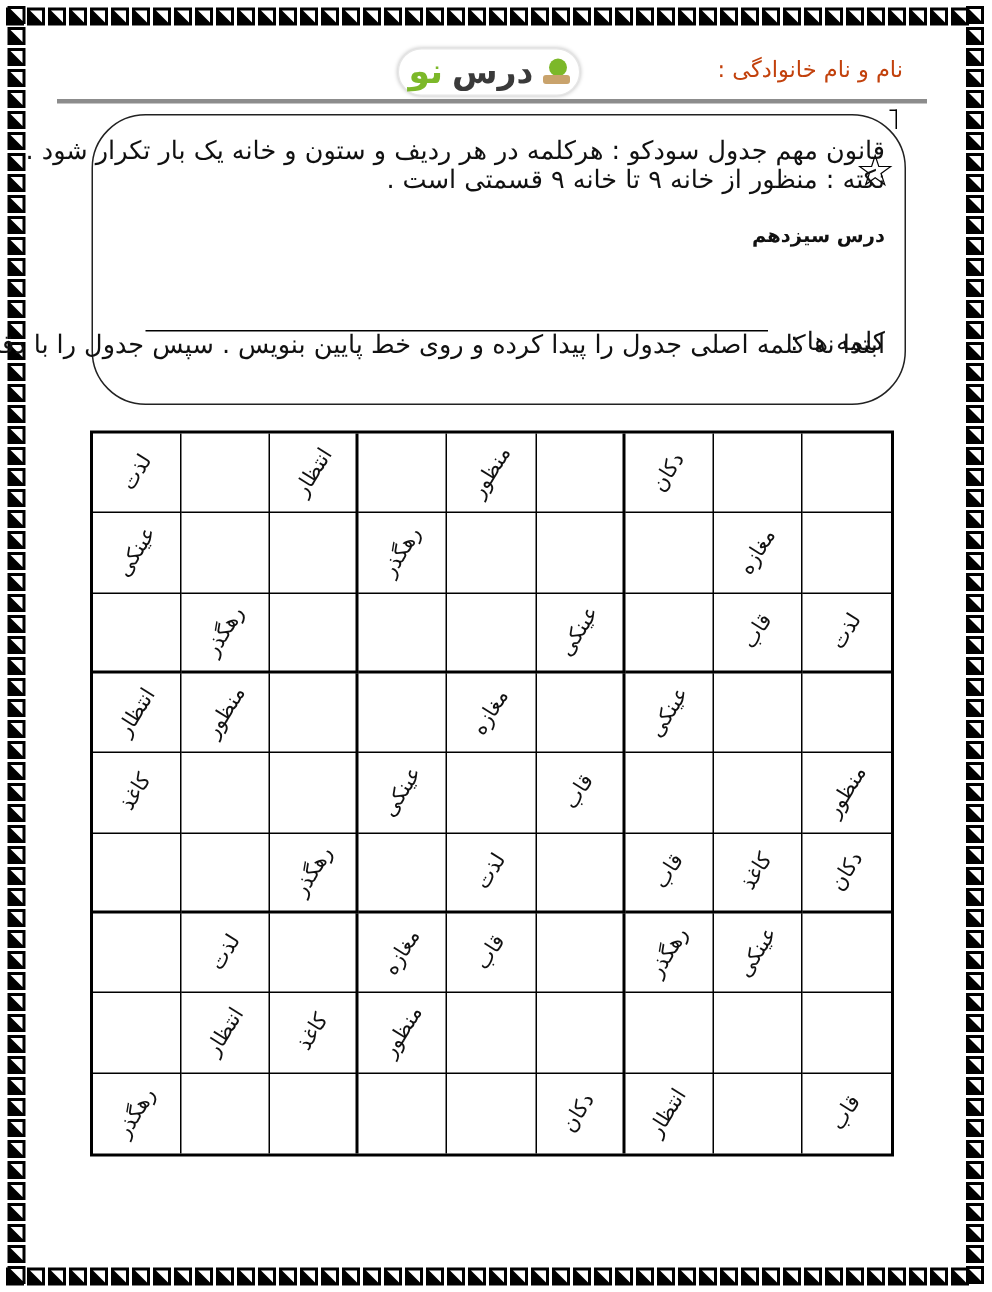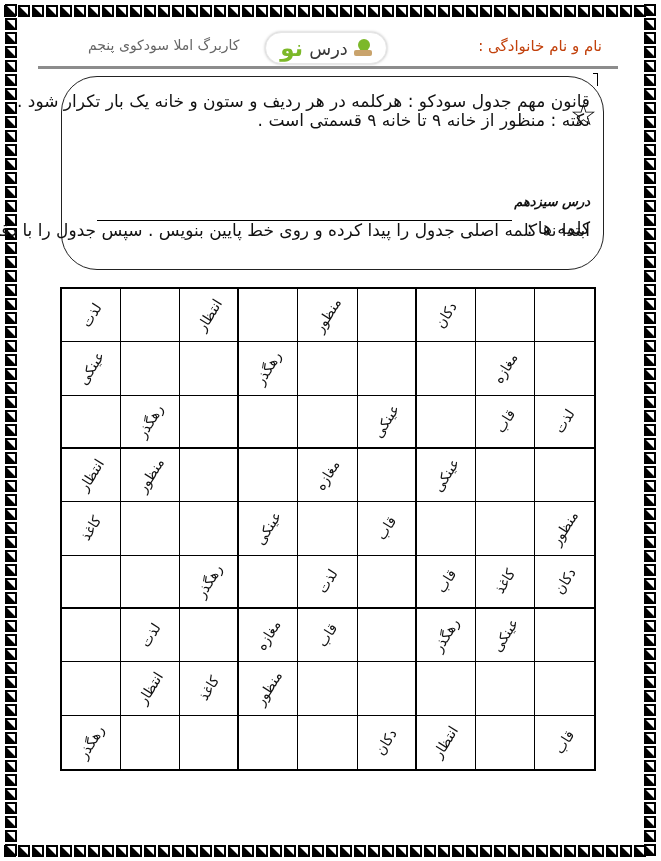--- a/index.html
+++ b/index.html
@@ -10,35 +10,35 @@
   .strip.v { flex-direction:column; top:4px; width:12px; }
   .cell-tile { width:12px; height:12px; background:#000; position:relative; flex:none; }
   .cell-tile::after { content:""; position:absolute; right:2px; top:2px;
     width:0; height:0; border-top:8px solid #fff; border-left:8px solid transparent; }
 
   .header { position:absolute; top:30px; left:40px; width:580px; height:36px; }
   .name-label { position:absolute; right:18px; top:7px; font-size:15px; color:#c2410c; direction:rtl; }
   .worksheet-title { position:absolute; left:48px; top:7px; font-size:14px; color:#666; direction:rtl; }
   .logo { position:absolute; left:225px; top:2px; width:120px; height:30px; border-radius:16px;
     background:#fff; box-shadow:0 0 3px #bbb; border:1px solid #e6e6e6; display:flex; align-items:center; justify-content:center; gap:6px; direction:rtl; }
-  .logo .w1 { color:#3a3a3a; font-weight:normal; font-size:18px; }
+  .logo .w1 { color:#3a3a3a; font-weight:bold; font-size:22px; }
   .logo .w2 { color:#7cb829; font-weight:bold; font-size:23px; }
   .logo-icon { width:18px; height:18px; position:relative; }
   .logo-icon .ball { position:absolute; left:4px; top:0; width:12px; height:12px; border-radius:50%; background:#7cb829; }
   .logo-icon .book { position:absolute; left:0; top:11px; width:18px; height:6px; background:#c9a36c; border-radius:2px; }
   .header-rule { position:absolute; left:38px; top:66px; width:580px; height:3px; background:#8c8c8c; }
 
   .bracket { position:absolute; left:593px; top:73px; width:4px; height:12px; border-right:1px solid #000; border-top:1px solid #000; }
   .info-box { position:absolute; left:61px; top:76px; width:543px; height:194px;
     border:1.5px solid #222; border-radius:36px; box-sizing:border-box; }
   .star { position:absolute; left:570px; top:100px; font-size:30px; line-height:30px; color:#000; }
   .line { position:absolute; right:71px; direction:rtl; font-size:17px; color:#111; white-space:nowrap; }
   .l1 { top:91px; }
   .l2 { top:110px; }
-  .l3 { top:150px; font-weight:bold; font-style:italic; font-size:13px;margin-top:44px; }
+  .l3 { top:150px; font-weight:bold; font-size:13px; }
   .l4 { top:180px;margin-top:40px; }
   .l5 { top:218px; }
   .words-line { position:absolute; left:97px; top:220px; width:415px; height:1px; background:#000; }
 
   .grid { position:absolute; left:60px; top:287px; width:536px; height:484px;
     border:2.5px solid #000; box-sizing:border-box;
     display:grid; grid-template-columns:repeat(9,1fr); grid-template-rows:repeat(9,1fr); }
   .gc { border-right:1px solid #000; border-bottom:1px solid #000; position:relative;
     display:flex; align-items:center; justify-content:center; overflow:hidden; }
   .gc.c9 { border-right:none; }
@@ -278,21 +278,20 @@
 <div class="header">
   <div class="name-label">نام و نام خانوادگی :</div>
   <div class="logo">
     <div class="logo-icon">
         <div class="ball"></div>
         <div class="book"></div>
       </div>
     <span class="w1">درس</span>
     <span class="w2">نو</span>
   </div>
-  <div class="worksheet-title">کاربرگ املا سودکوی پنجم</div>
 </div>
 <div class="header-rule"></div>
 
 <div class="bracket"></div>
 <div class="info-box"></div>
 <div class="star">☆</div>
 <div class="line l1">قانون مهم جدول سودکو : هرکلمه در هر ردیف و ستون و خانه یک بار تکرار شود .</div>
 <div class="line l2">نکته : منظور از خانه ۹ تا خانه ۹ قسمتی  است .</div>
 <div class="line l3">درس سیزدهم</div>
 <div class="line l4">ابتدا نه کلمه اصلی جدول را پیدا کرده و روی خط پایین بنویس . سپس جدول را با دقت حل کن .</div>

